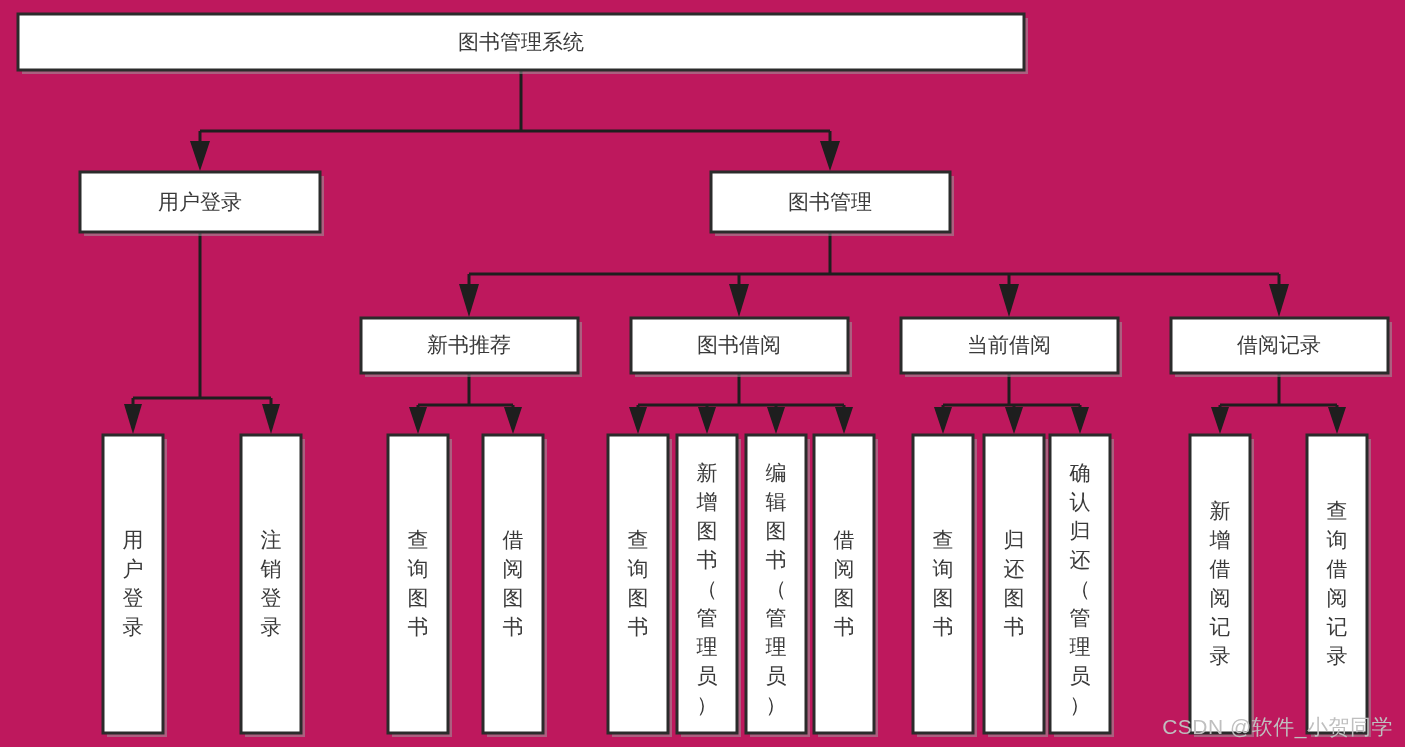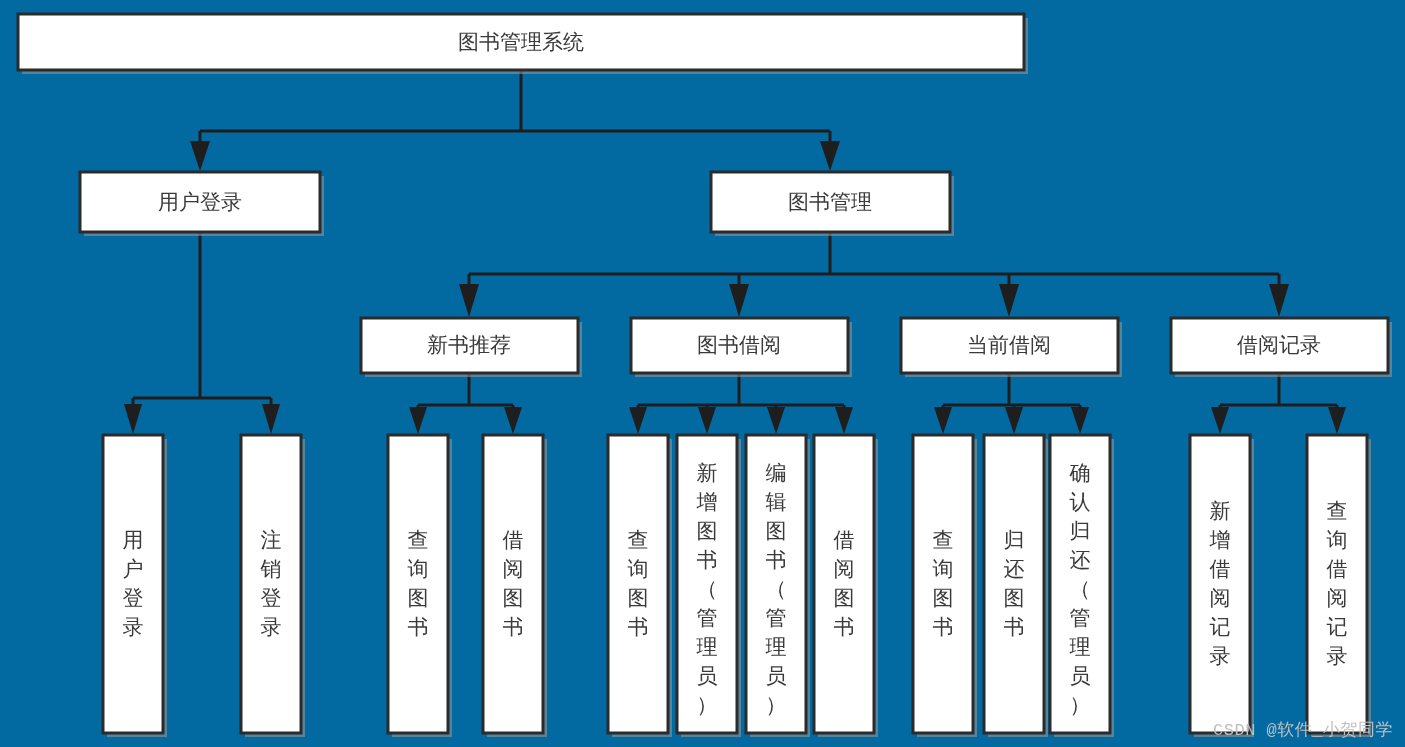--- a/index.html
+++ b/index.html
@@ -8,21 +8,21 @@
     padding: 0;
     background: #ffffff;
   }
   body {
     font-family: "Liberation Sans", "DejaVu Sans", sans-serif;
   }
   #diagram-root {
     position: relative;
     width: 1405px;
     height: 747px;
-    background: #0369a1;
+    background: #be185d;
     overflow: hidden;
   }
   svg.diagram {
     display: block;
     width: 1405px;
     height: 747px;
   }
   .node-rect {
     fill: #ffffff;
     stroke: #2b2b2b;
@@ -52,22 +52,22 @@
     font-family: "Liberation Sans", "DejaVu Sans", sans-serif;
     font-size: 21px;
     fill: #3a3a3a;
     text-anchor: middle;
     dominant-baseline: middle;
   }
   .watermark {
     position: absolute;
     right: 12px;
     bottom: 6px;
-    font-family: Liberation Mono, monospace;
-    font-size: 17px;
+    font-family: Liberation Sans, sans-serif;
+    font-size: 21px;
     color: #bfbfbf;
     white-space: nowrap;
     letter-spacing: 0.5px;
     pointer-events: none;
     margin-top: 14px;
   }
 </style>
 </head>
 <body>
 

